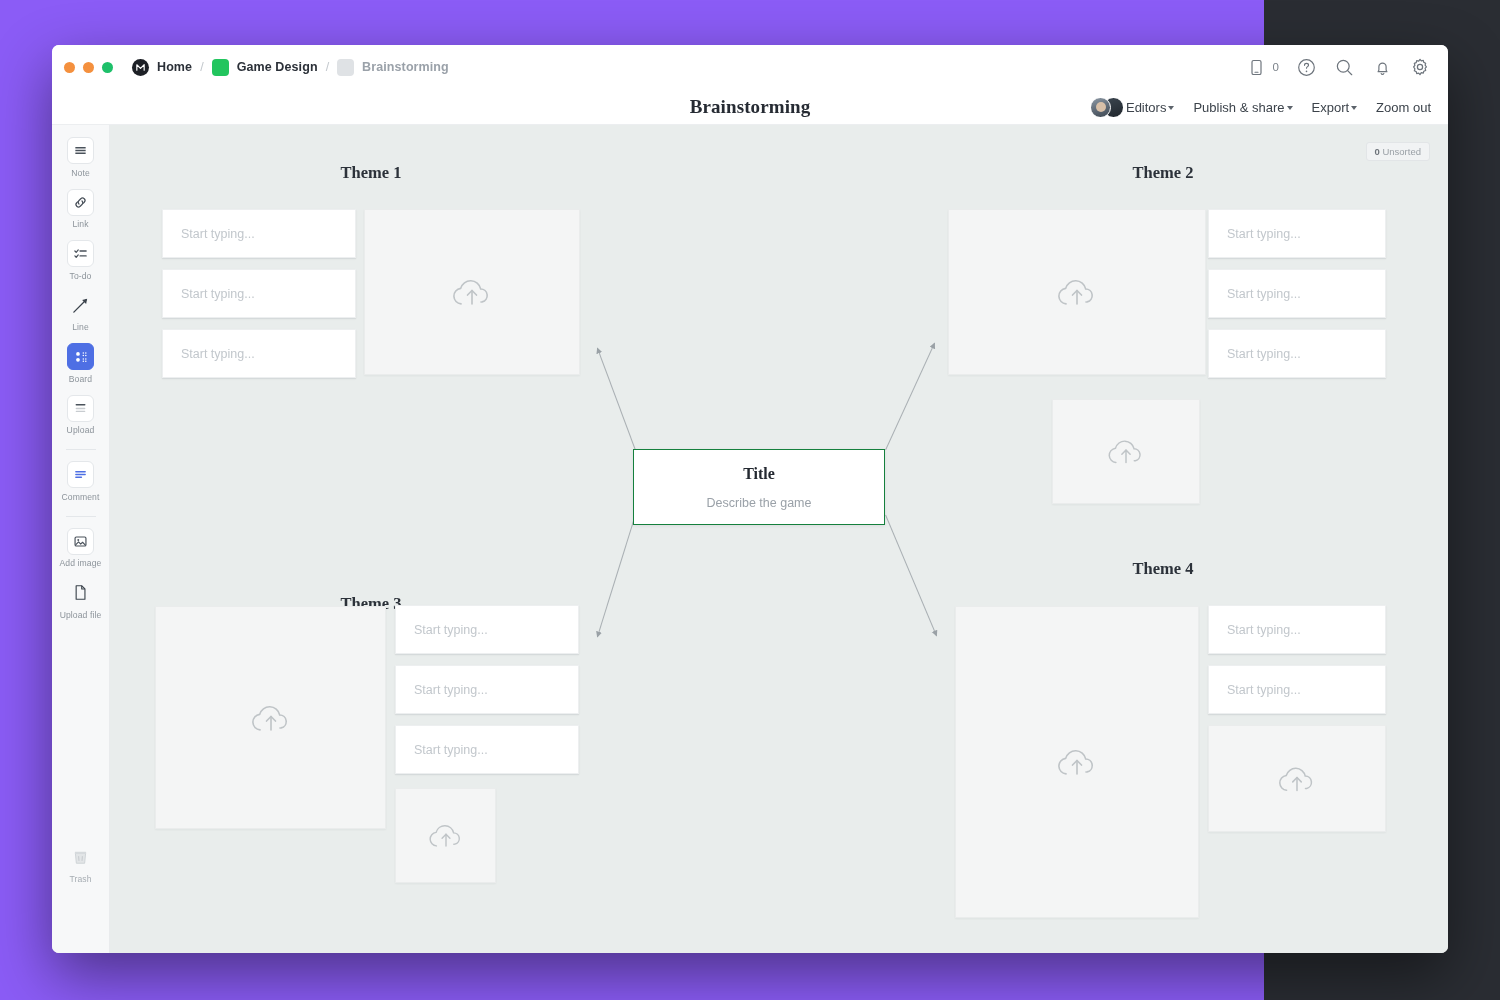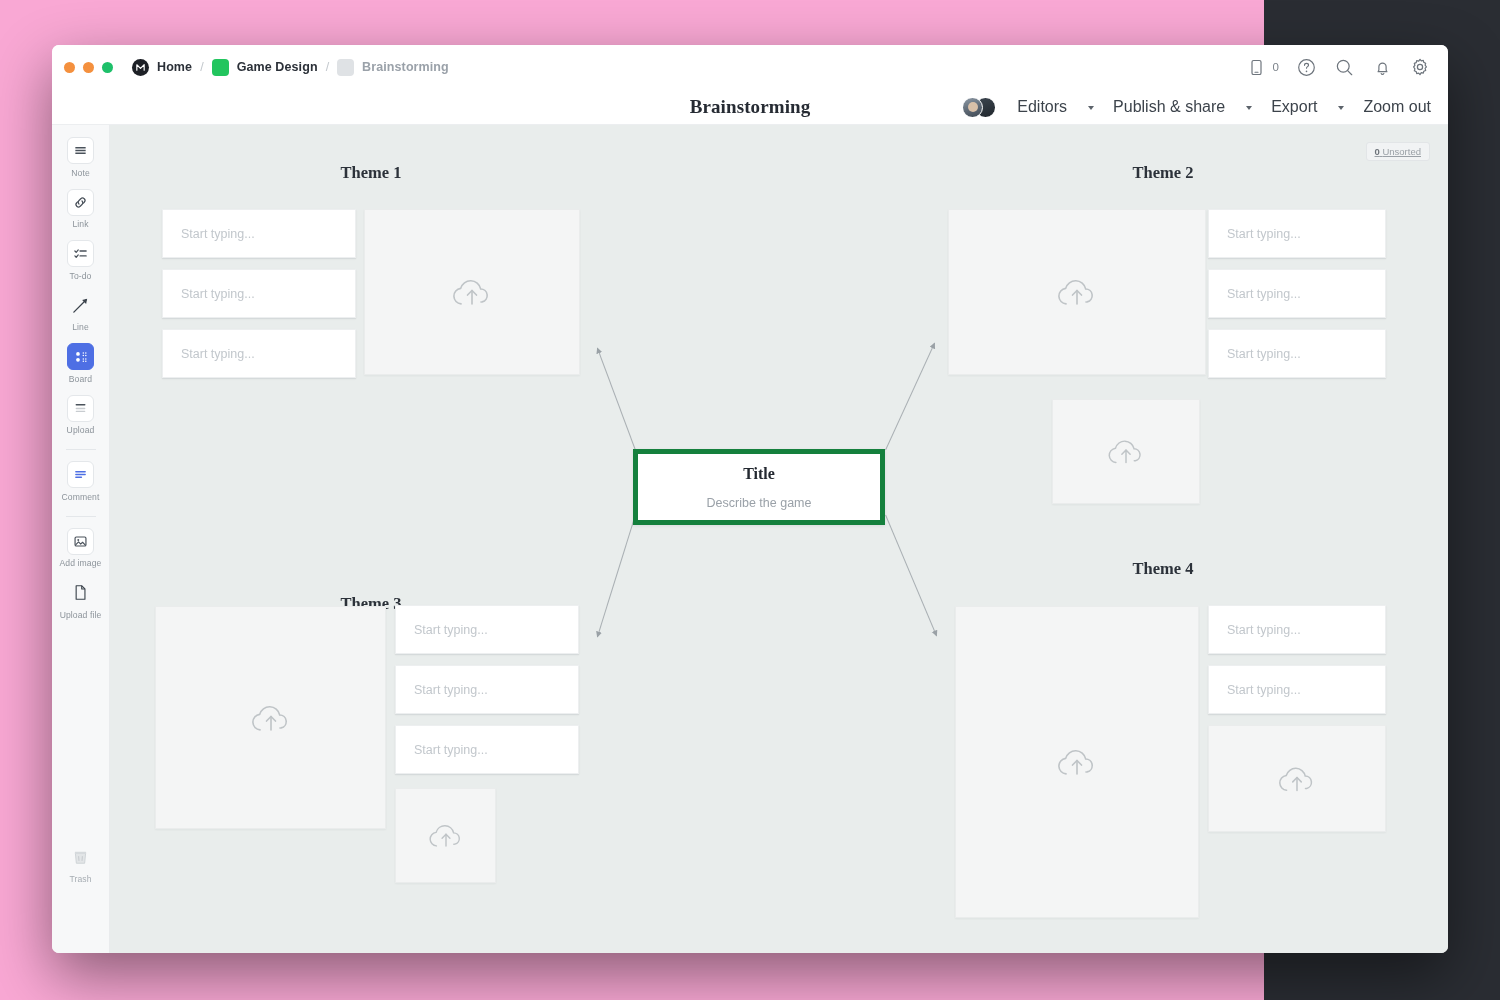--- a/index.html
+++ b/index.html
@@ -2,21 +2,21 @@
 <html><head>
 <meta charset="utf-8">
 <style>
   * { box-sizing: border-box; margin: 0; padding: 0; }
   html, body {
     width: 1500px; height: 1000px;
     background: #2a2d33;
     font-family: "Liberation Sans", sans-serif;
     overflow: hidden;
   }
-  .desktop { position: relative; width: 1264px; height: 1000px; background: #f9a8d4; }
+  .desktop { position: relative; width: 1264px; height: 1000px; background: #8b5cf6; }
 
   
   .window {
     position: absolute; left: 52px; top: 45px;
     width: 1396px; height: 908px;
     background: #ffffff;
     border-radius: 7px;
     overflow: hidden;
     box-shadow: 0 22px 60px rgba(0,0,0,.45);
   }
@@ -71,22 +71,22 @@
     position: absolute; top: 0; width: 21px; height: 21px; border-radius: 50%;
     border: 1.5px solid #fff; overflow: hidden;
   }
   .av1 { left: 0; background: linear-gradient(160deg,#8e9aa6 0%,#5d6874 55%,#3e4852 100%); z-index:2; }
   .av1::after {
     content:""; position:absolute; left:5px; top:4px; width:10px; height:10px;
     border-radius:50%; background:#d8c0a8;
   }
   .av2 { left: 13px; background: linear-gradient(160deg,#3c4650 0%,#20262c 100%); z-index:1; }
   .menu-item {
-    display: flex; align-items: center; gap: 21px;
-    font-size: 16px; color: #3c434b; white-space: nowrap; cursor: default;
+    display: flex; align-items: center; gap: 2px;
+    font-size: 13px; color: #3c434b; white-space: nowrap; cursor: default;
   }
   .caret { width: 0; height: 0; border-left: 3.5px solid transparent; border-right: 3.5px solid transparent; border-top: 4px solid #5c636b; margin-top:2px;}
 
   
   .body { position: relative; display: flex; height: 828px; }
 
   
   .rail {
     width: 58px; flex: 0 0 58px; background: #f7f8f9;
     border-right: 1px solid #e9ebed;
@@ -106,21 +106,21 @@
   .tool.trash { position: absolute; bottom: 58px; }
   .tool.trash .tool-ic { background: transparent; border: none; color: #b9bec3; }
   .tool.trash .tool-lbl { color: #a7adb3; }
 
   
   .canvas { position: relative; flex: 1; background: #e9edec; overflow: hidden; }
 
   .badge-unsorted {
     position: absolute; right: 18px; top: 17px;
     background: #f1f3f4; border: 1px solid #e2e5e7; border-radius: 3px;
-    padding: 3px 8px; font-size: 9.5px; color: #9aa0a6; white-space: nowrap; text-decoration: underline;
+    padding: 3px 8px; font-size: 9.5px; color: #9aa0a6; white-space: nowrap;
   }
   .badge-unsorted b { color: #6d737a; font-weight: bold; }
 
   .theme-title {
     position: absolute;
     font-family: "Liberation Serif", serif;
     font-size: 16.5px; font-weight: bold; color: #2c323a;
     white-space: nowrap; transform: translateX(-50%);
   }
 
@@ -135,21 +135,21 @@
   .imgbox {
     position: absolute; background: #f4f5f5;
     border: 1px solid #eaecec;
     box-shadow: 0 1px 2px rgba(20,30,45,.05);
     display: flex; align-items: center; justify-content: center;
     color: #bfc4c7;
   }
   .imgbox svg { display: block; }
 
   .center-card {
-    position: absolute; background: #fff; border: 5px solid #15803d;
+    position: absolute; background: #fff; border: 1px solid #15803d;
     box-shadow: 0 1px 3px rgba(20,30,45,.08);
     display: flex; flex-direction: column; align-items: center; justify-content: center;
   }
   .center-card .c-title {
     font-family: "Liberation Serif", serif; font-size: 16px; font-weight: bold; color: #242931;
   }
   .center-card .c-sub { font-size: 12.5px; color: #9aa1a8; margin-top: 13px; }
 
   .connectors { position: absolute; left: 0; top: 0; width: 100%; height: 100%; pointer-events: none; }
 </style>

